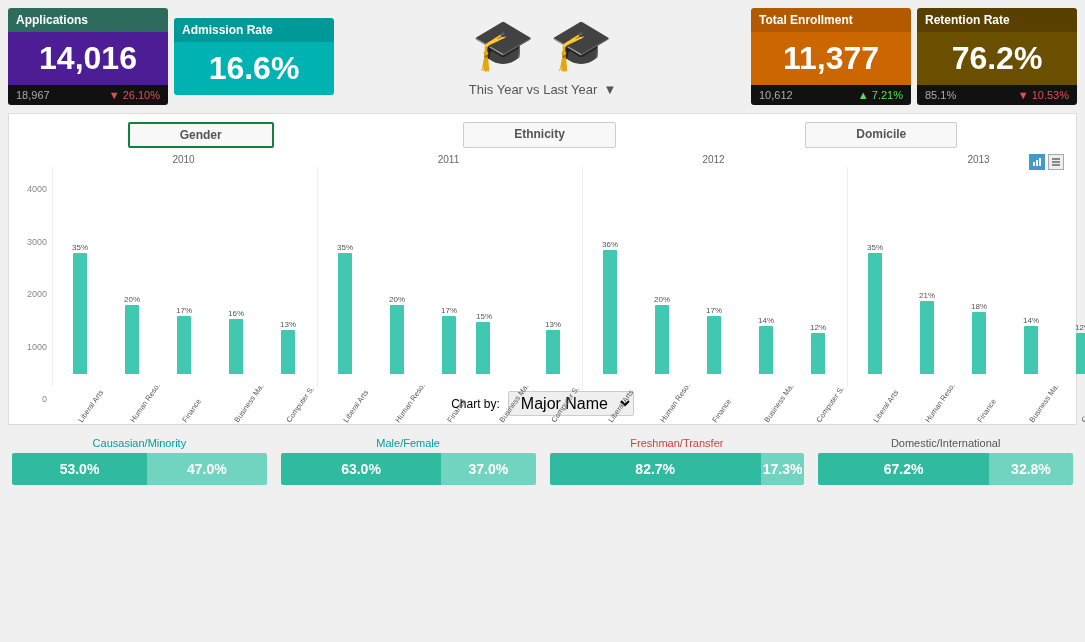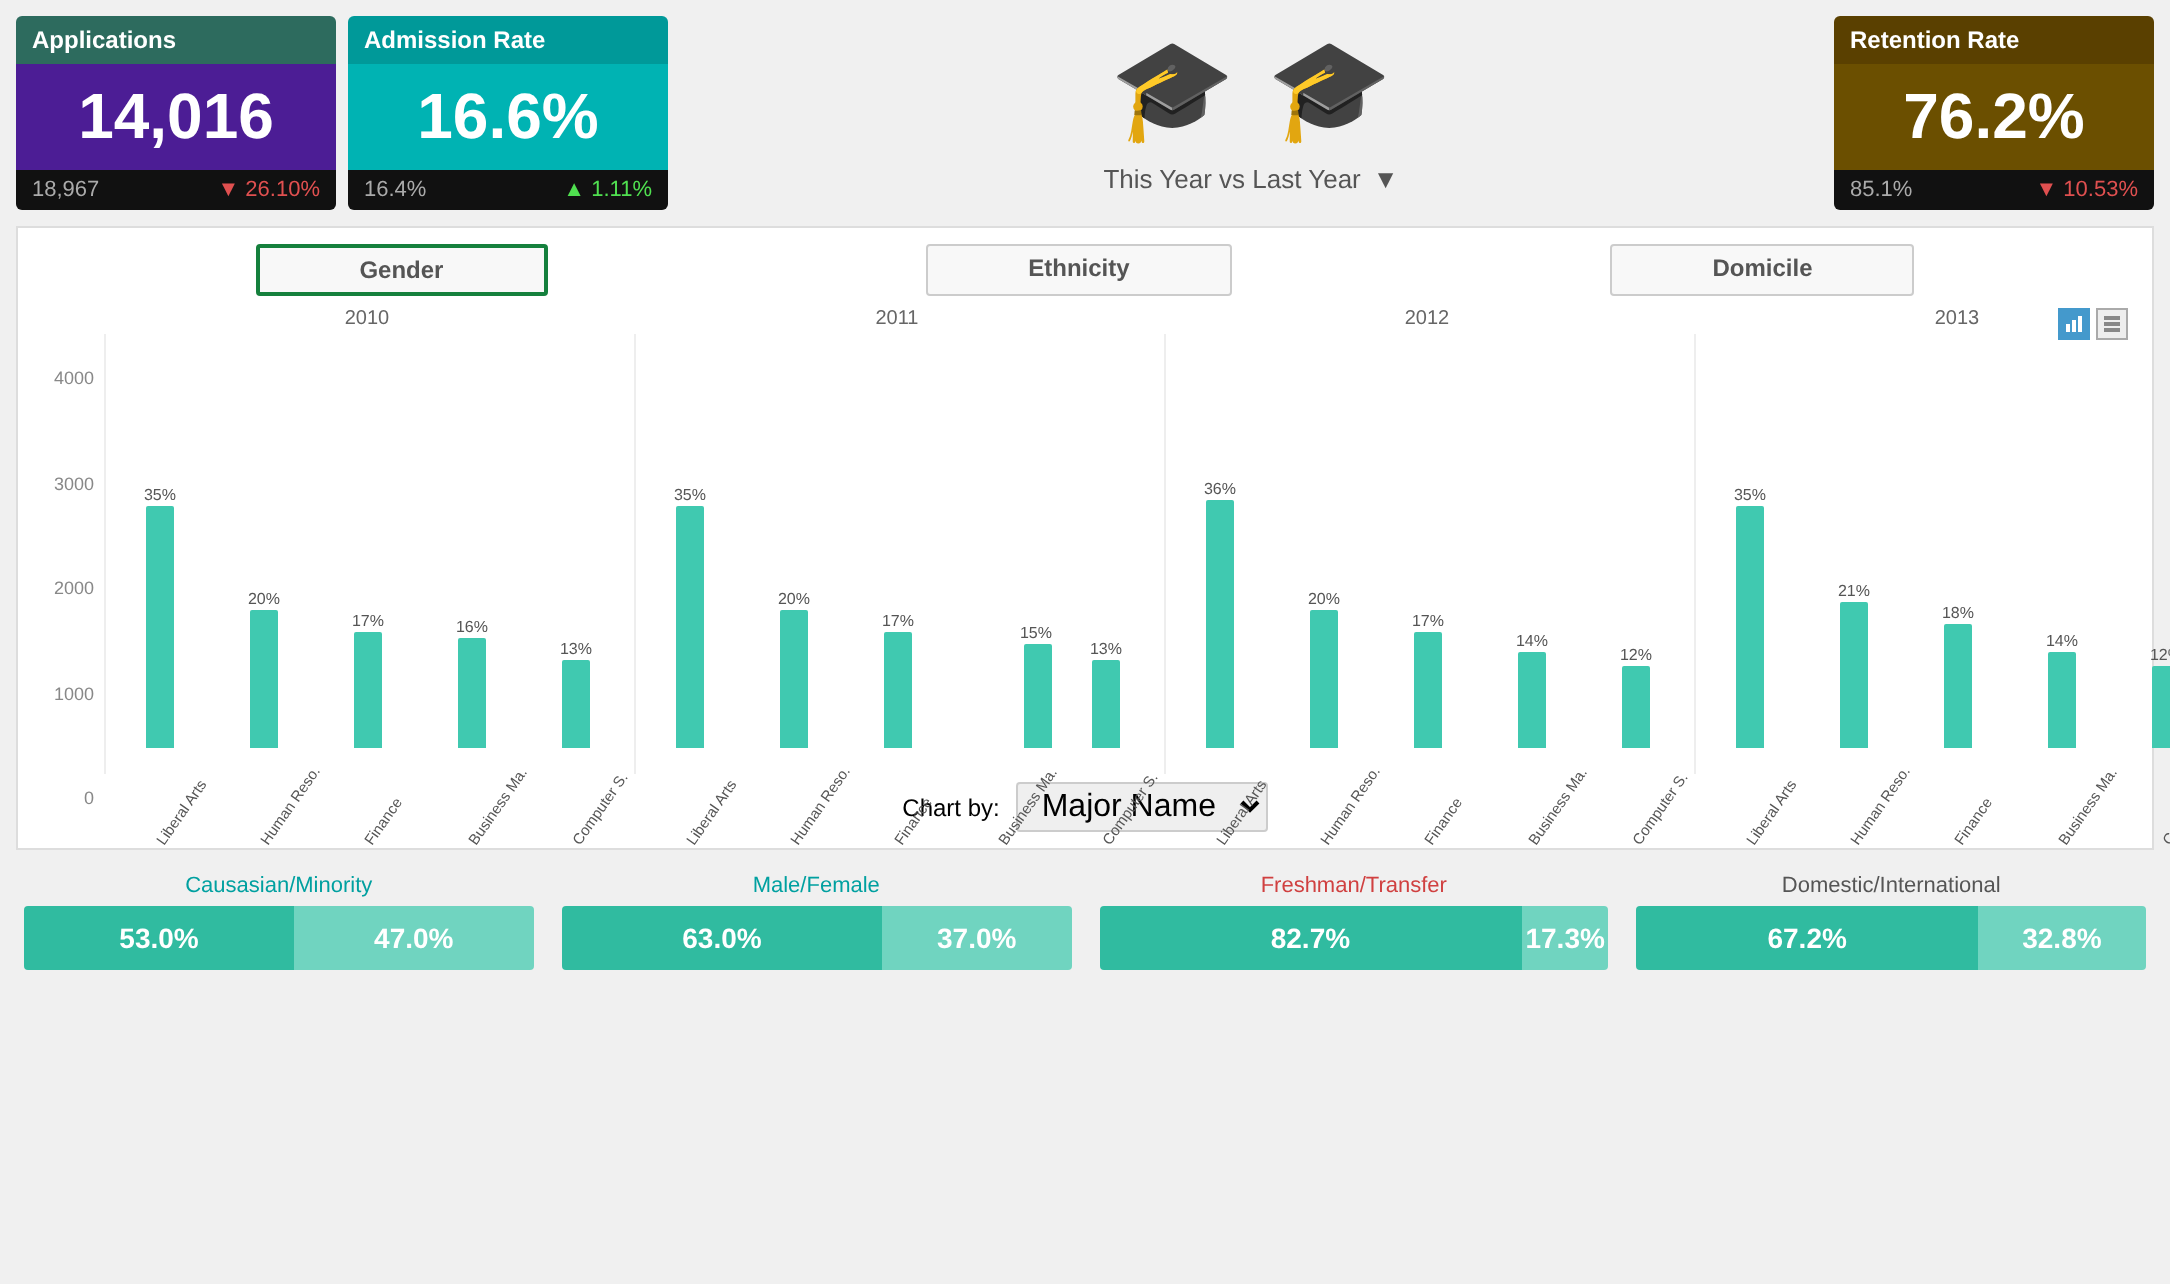--- a/index.html
+++ b/index.html
@@ -63,37 +63,41 @@
       <div class="kpi-value">14,016</div>
       <div class="kpi-footer">
         <span class="prev">18,967</span>
         <span class="change-down">▼ 26.10%</span>
       </div>
     </div>
 
     <div class="kpi-card admission">
       <div class="kpi-header">Admission Rate</div>
       <div class="kpi-value">16.6%</div>
-      <div class="kpi-footer">
-        <span class="prev">16.4%</span>
-        <span class="change-up">▲ 1.11%</span>
-      </div>
     </div>
 
     <div class="kpi-center">
       <div class="grad-icons">
         <span class="grad-icon">🎓</span>
         <span class="grad-icon">🎓</span>
       </div>
       <div class="year-select">
         <span>This Year vs Last Year</span>
         <span>▼</span>
       </div>
     </div>
 
+    <div class="kpi-card enrollment">
+      <div class="kpi-header">Total Enrollment</div>
+      <div class="kpi-value">11,377</div>
+      <div class="kpi-footer">
+        <span class="prev">10,612</span>
+        <span class="change-up">▲ 7.21%</span>
+      </div>
+    </div>
 
     <div class="kpi-card retention">
       <div class="kpi-header">Retention Rate</div>
       <div class="kpi-value">76.2%</div>
       <div class="kpi-footer">
         <span class="prev">85.1%</span>
         <span class="change-down">▼ 10.53%</span>
       </div>
     </div>
 
@@ -166,21 +170,21 @@
               <div style="display: flex; flex-direction: column; align-items: center;">
                 <div style="font-size: 8px; color: rgb(85, 85, 85); margin-bottom: 1px; white-space: nowrap;">20%</div>
                 <div style="background: rgb(64, 201, 176); width: 14px; height: 69px; border-radius: 1px 1px 0px 0px;"></div>
                 <div style="font-size: 7.5px; color: rgb(85, 85, 85); transform: rotate(-55deg); transform-origin: right top; margin-top: 4px; white-space: nowrap; width: 50px;">Human Reso.</div>
               </div>
               <div style="display: flex; flex-direction: column; align-items: center;">
                 <div style="font-size: 8px; color: rgb(85, 85, 85); margin-bottom: 1px; white-space: nowrap;">17%</div>
                 <div style="background: rgb(64, 201, 176); width: 14px; height: 58px; border-radius: 1px 1px 0px 0px;"></div>
                 <div style="font-size: 7.5px; color: rgb(85, 85, 85); transform: rotate(-55deg); transform-origin: right top; margin-top: 4px; white-space: nowrap; width: 50px;">Finance</div>
               </div>
-              <div style="display: flex; flex-direction: column; align-items: flex-end;">
+              <div style="display: flex; flex-direction: column; align-items: flex-start;">
                 <div style="font-size: 8px; color: rgb(85, 85, 85); margin-bottom: 1px; white-space: nowrap;">15%</div>
                 <div style="background: rgb(64, 201, 176); width: 14px; height: 52px; border-radius: 1px 1px 0px 0px;"></div>
                 <div style="font-size: 7.5px; color: rgb(85, 85, 85); transform: rotate(-55deg); transform-origin: right top; margin-top: 4px; white-space: nowrap; width: 50px;">Business Ma.</div>
               </div>
               <div style="display: flex; flex-direction: column; align-items: center;">
                 <div style="font-size: 8px; color: rgb(85, 85, 85); margin-bottom: 1px; white-space: nowrap;">13%</div>
                 <div style="background: rgb(64, 201, 176); width: 14px; height: 44px; border-radius: 1px 1px 0px 0px;"></div>
                 <div style="font-size: 7.5px; color: rgb(85, 85, 85); transform: rotate(-55deg); transform-origin: right top; margin-top: 4px; white-space: nowrap; width: 50px;">Computer S.</div>
               </div>
             </div>

